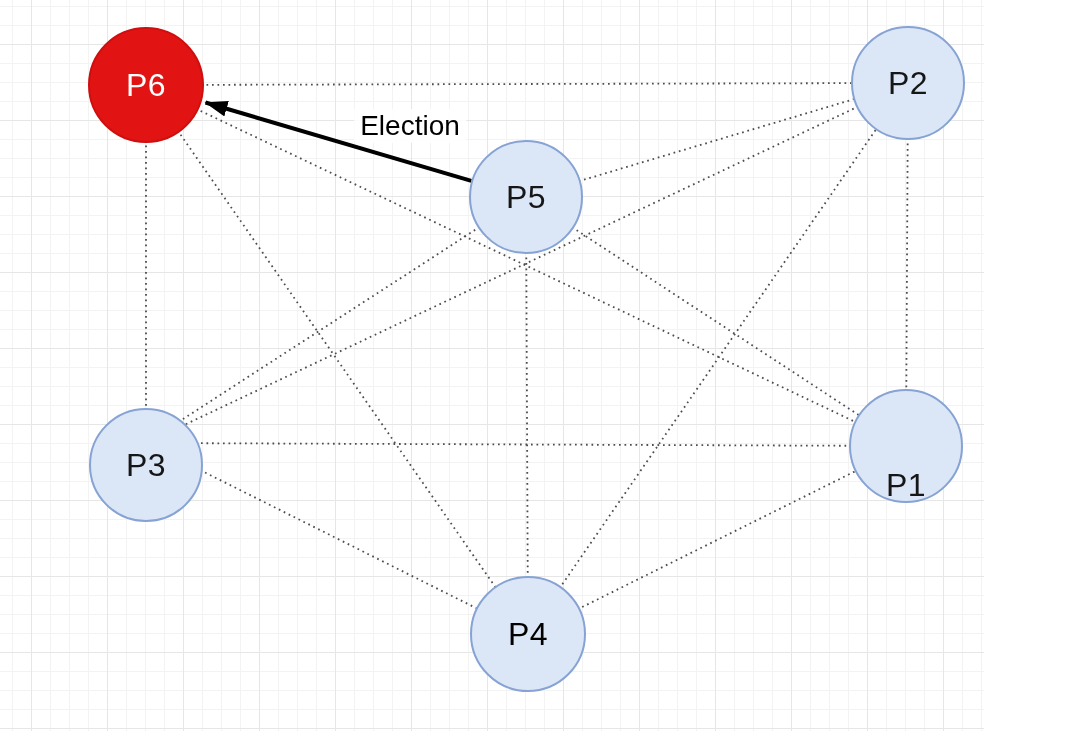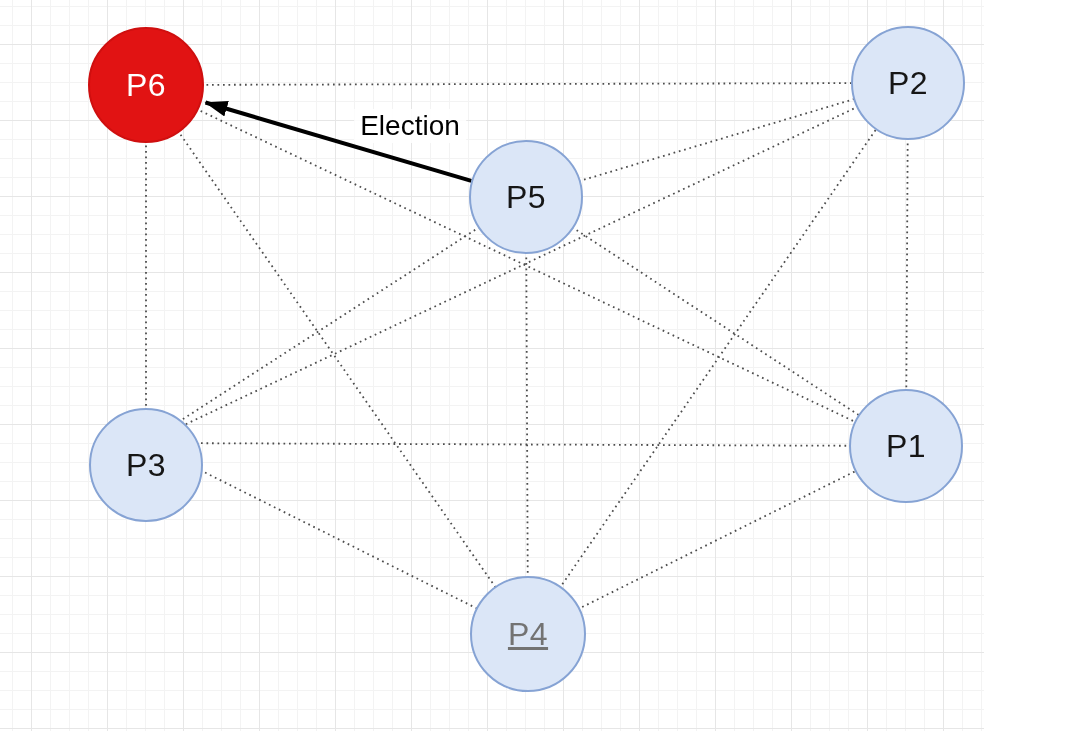--- a/index.html
+++ b/index.html
@@ -93,22 +93,22 @@
       </div>
       <div class="node" style="left: 851px; top: 26px; width: 114px; height: 114px; background: rgb(219, 230, 247); border-color: rgb(134, 163, 212);">
         <span class="node-label" style="color: rgb(22, 22, 22);">P2</span>
       </div>
       <div class="node" style="left: 469px; top: 140px; width: 114px; height: 114px; background: rgb(219, 230, 247); border-color: rgb(134, 163, 212);">
         <span class="node-label" style="color: rgb(22, 22, 22); text-align: right;">P5</span>
       </div>
       <div class="node" style="left: 89px; top: 408px; width: 114px; height: 114px; background: rgb(219, 230, 247); border-color: rgb(134, 163, 212);">
         <span class="node-label" style="color: rgb(22, 22, 22);">P3</span>
       </div>
-      <div class="node" style="left: 849px; top: 389px; width: 114px; height: 114px; background: rgb(219, 230, 247); border-color: rgb(134, 163, 212);">
+      <div class="node" style="left: 849px; top: 389px; width: 114px; height: 114px; background: rgb(219, 230, 247); border-color: rgb(134, 163, 212); align-items: flex-end;">
         <span class="node-label" style="color: rgb(22, 22, 22);">P1</span>
       </div>
       <div class="node" style="left: 470px; top: 576px; width: 116px; height: 116px; background: rgb(219, 230, 247); border-color: rgb(134, 163, 212);">
-        <span class="node-label" style="color: #737373; text-decoration: underline;">P4</span>
+        <span class="node-label" style="color: #000000;">P4</span>
       </div>
     </div>
 
   <div class="edge-label" id="arrow-label" style="left: 410px; top: 126px;">Election</div>
 </div>
 
 </body></html>

